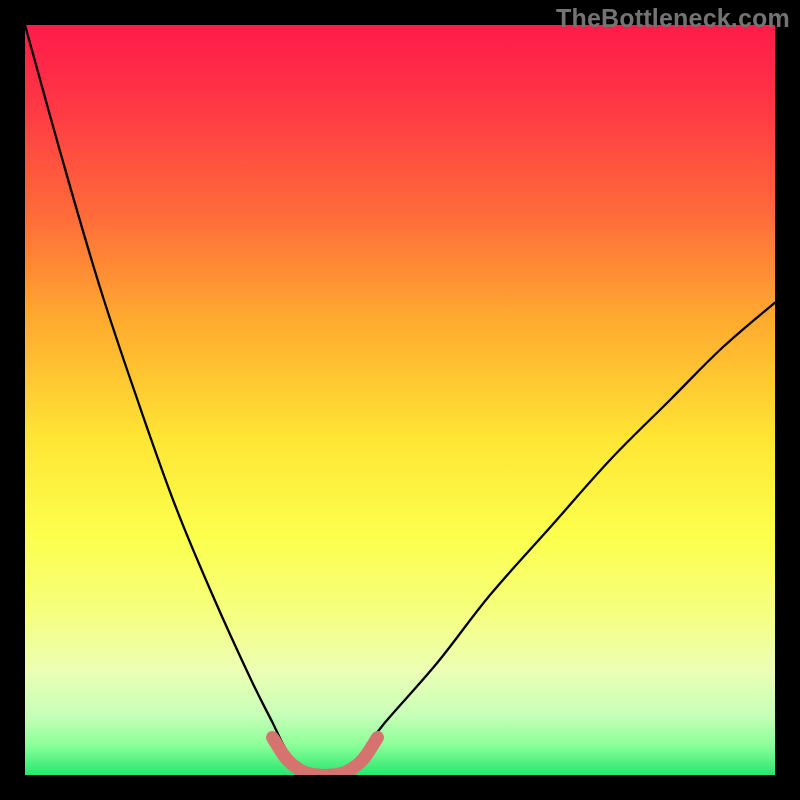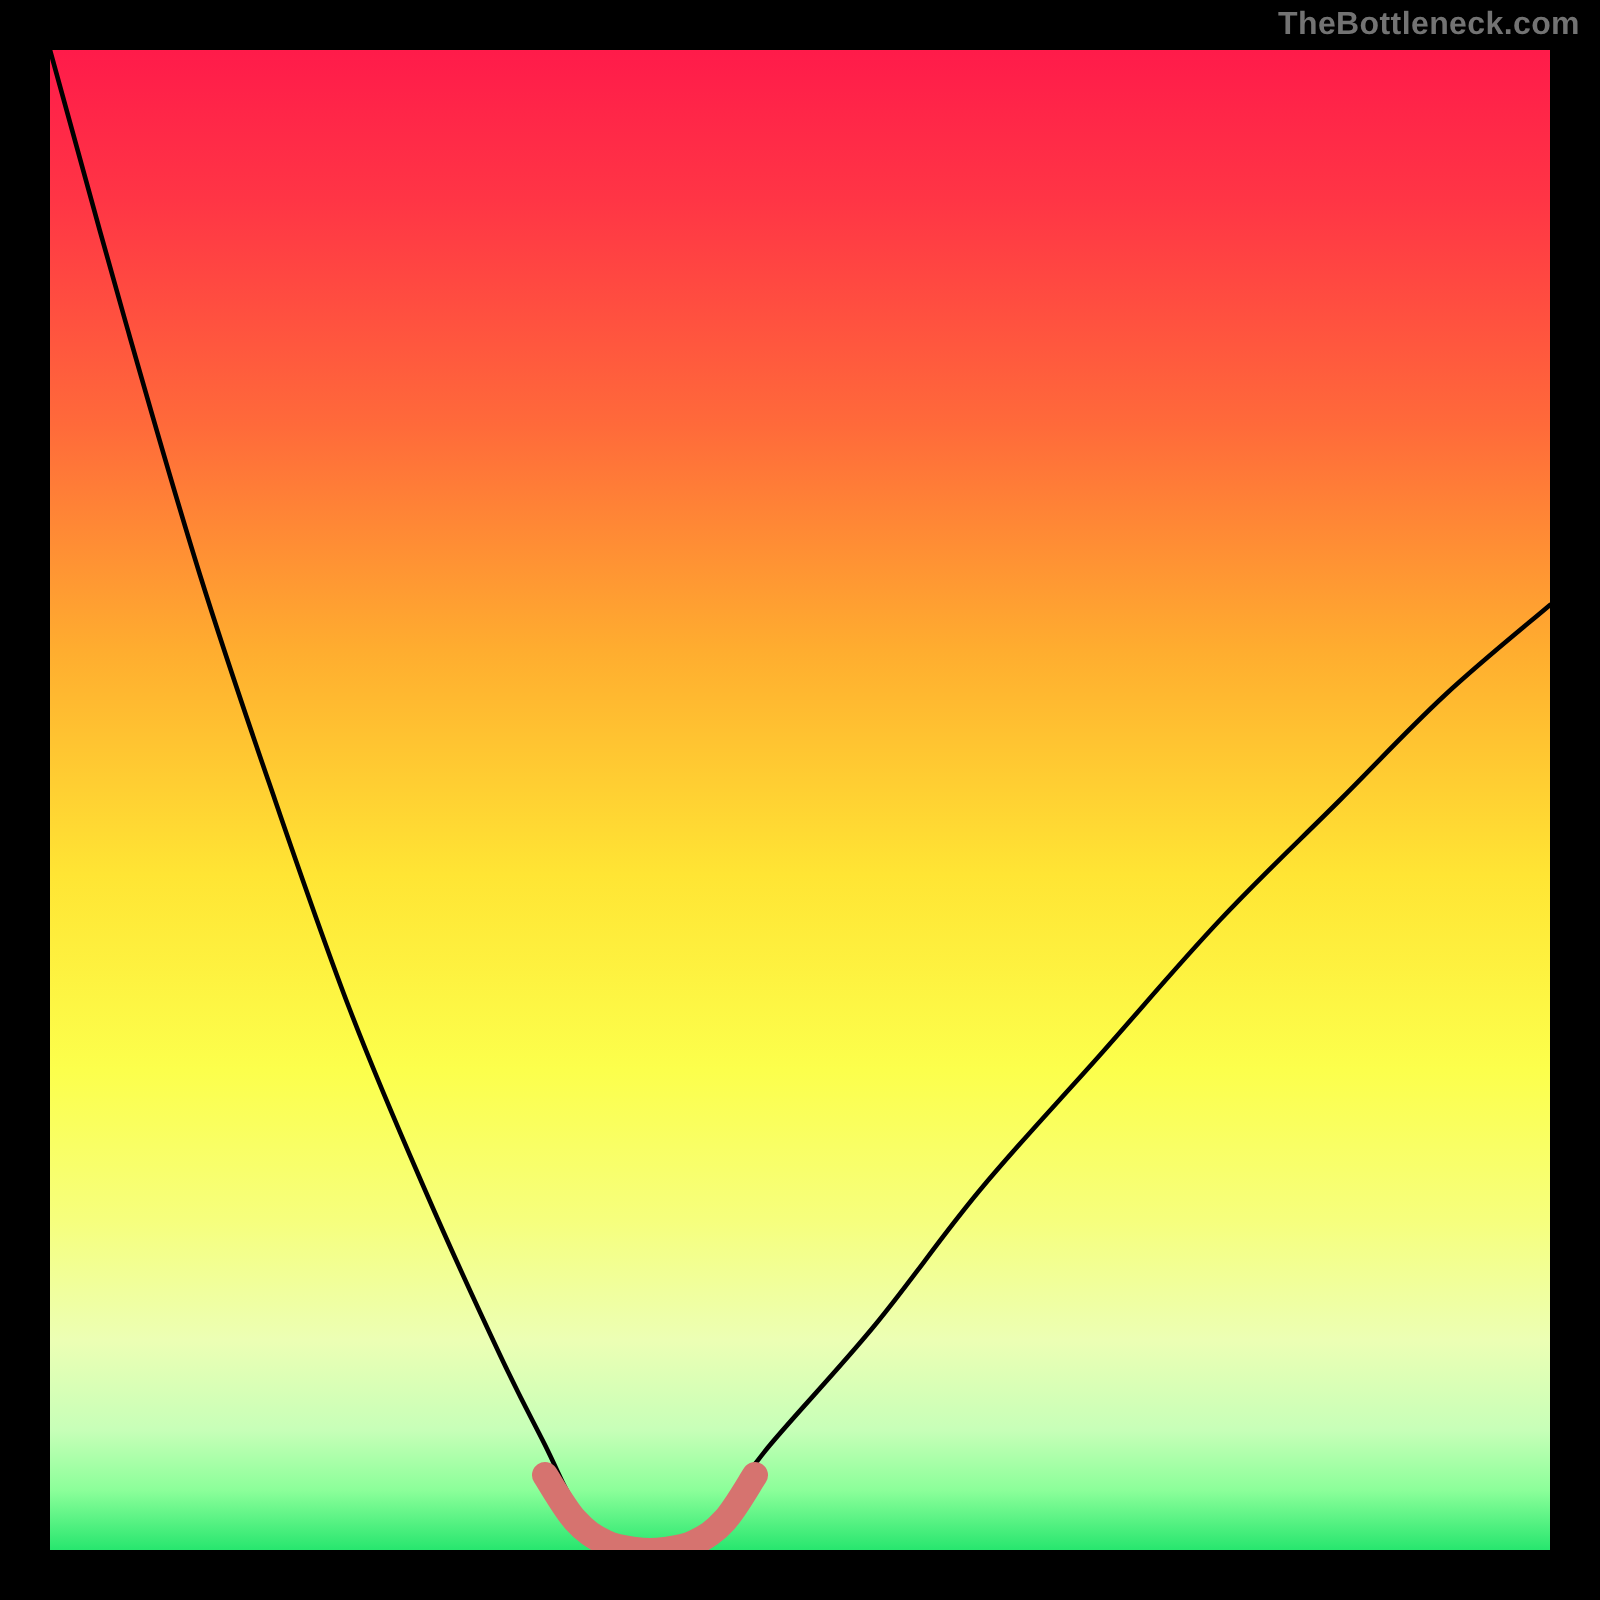--- a/index.html
+++ b/index.html
@@ -43,21 +43,21 @@
     left: 25px;
     top: 25px;
     width: 750px;
     height: 750px;
     pointer-events: none;
   }
   .watermark {
     position: absolute;
     top: 4px;
     right: 10px;
-    font-size: 16px;
+    font-size: 25px;
     font-weight: 600;
     color: #737373;
     letter-spacing: 0.2px;
     pointer-events: none;
     user-select: none;
   }
 </style>
 </head>
 <body>
 

